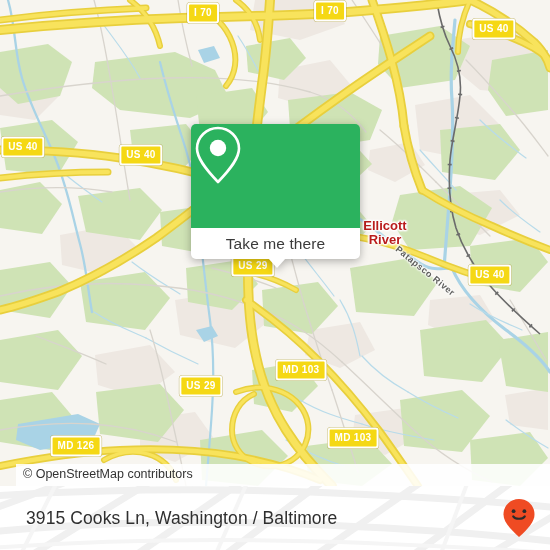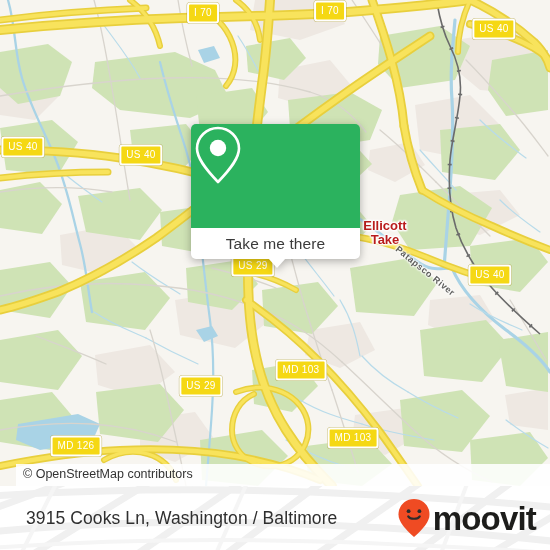--- a/index.html
+++ b/index.html
@@ -17,21 +17,21 @@
   }
   #map svg{position:absolute;left:0;top:0;}
 
   
   .shield{
     position:absolute;
     background:#f5d814;
     border:2px solid #ffffff;
     border-radius:3px;
     color:#ffffff;
-    font-weight:normal;
+    font-weight:bold;
     font-size:10px;
     letter-spacing:.3px;
     line-height:1;
     padding:3px 5px 4px 5px;
     white-space:nowrap;
     text-align:right;
     box-shadow:0 0 0 .5px rgba(160,140,20,.55);
     transform:translate(-50%,-50%);
   }
 
@@ -353,21 +353,21 @@
           <path d="M130,0 C146,12 156,28 160,46" stroke-width="3.2"></path>
           <path d="M104,460 C118,452 134,450 148,454 C162,458 172,468 176,480" stroke-width="3.2"></path>
           <path d="M470,0 C462,18 458,34 458,52" stroke-width="3.2"></path>
         </g>
 
       </g>
     </svg>
 
     <div class="place" style="left:385px;top:233px;">
       <div>Ellicott</div>
-      <div>Take</div>
+      <div>River</div>
     </div>
 
     <div class="river-label" style="left:400px;top:244px;transform:rotate(39deg);transform-origin:left top;">Patapsco River</div>
 
     <div class="shield" style="left:203px;top:13px;">I 70</div>
     <div class="shield" style="left:330px;top:11px;">I 70</div>
     <div class="shield" style="left:494px;top:29px;">US 40</div>
     <div class="shield" style="left:23px;top:147px;">US 40</div>
     <div class="shield" style="left:141px;top:155px;">US 40</div>
     <div class="shield" style="left:490px;top:275px;">US 40</div>
@@ -419,18 +419,17 @@
 
     <div id="address">3915 Cooks Ln, Washington / Baltimore</div>
 
     <div id="brand">
       <svg width="34" height="40" viewBox="0 0 34 40">
         <path d="M17 1 C8.2 1 1.5 7.8 1.5 16.4 C1.5 23.4 7.6 30.6 17 39 C26.4 30.6 32.5 23.4 32.5 16.4 C32.5 7.8 25.8 1 17 1 Z" fill="#ef4b23"></path>
         <circle cx="11.6" cy="13.2" r="1.9" fill="#2b2b2b"></circle>
         <circle cx="22.4" cy="13.2" r="1.9" fill="#2b2b2b"></circle>
         <path d="M11.2 18.4 C13.2 21.6 20.8 21.6 22.8 18.4" fill="none" stroke="#2b2b2b" stroke-width="2.1" stroke-linecap="round"></path>
       </svg>
-      <span id="brand-name">moovit</span>
     </div>
 
   </div>
 
 </div>
 
 </body></html>

